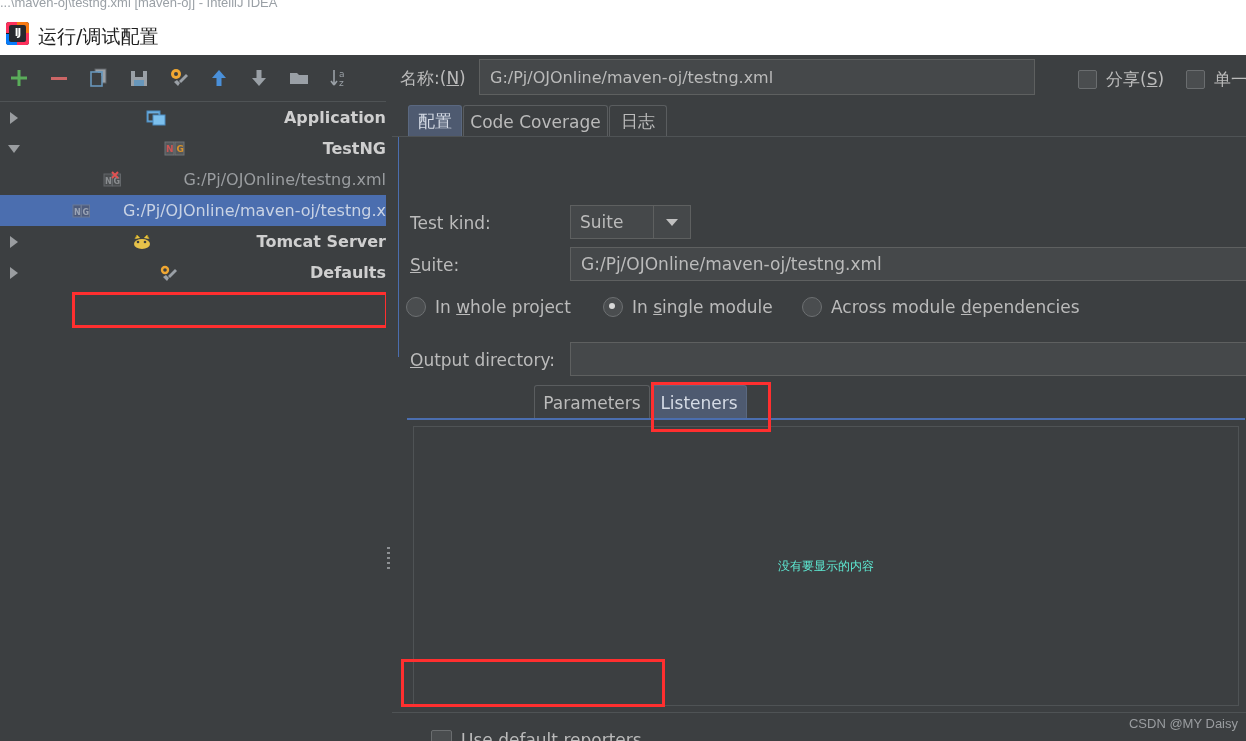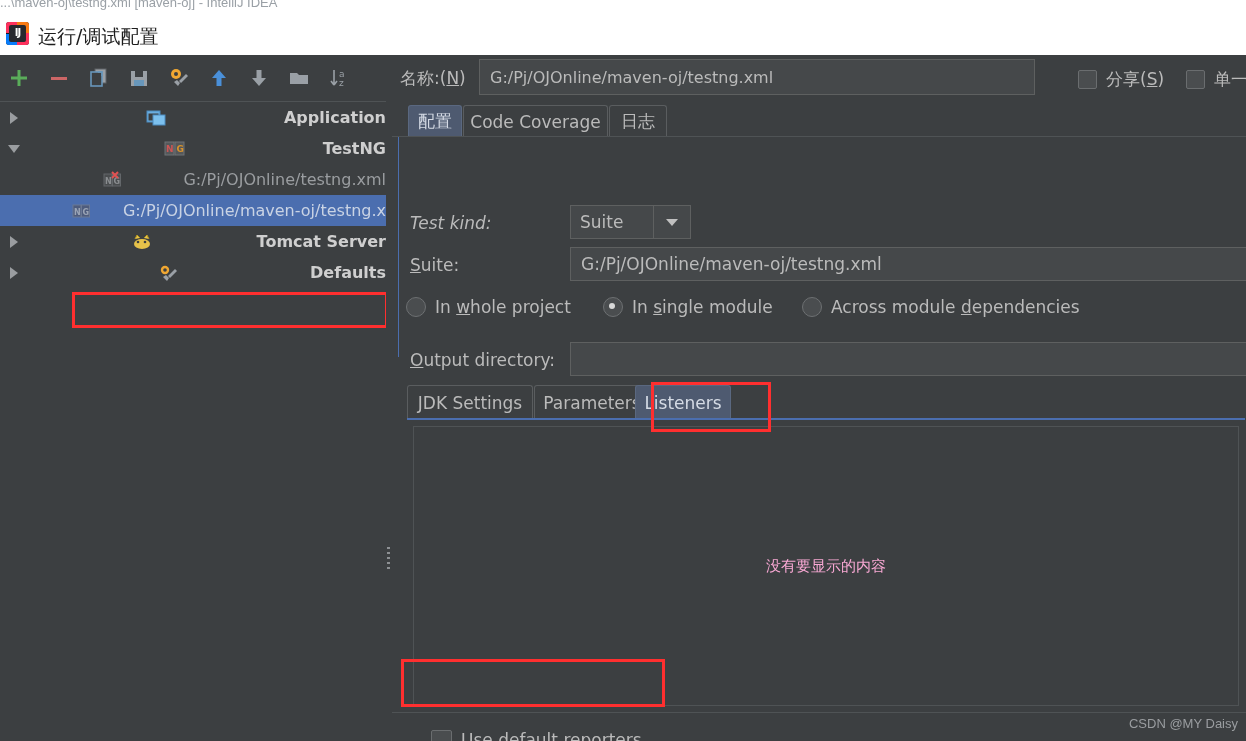--- a/index.html
+++ b/index.html
@@ -183,21 +183,21 @@
   .itab.active{background:#4e5a70;color:#d5dbe5;border-color:#5a6880;}
   .ipanel{
     position:absolute;left:0;top:33px;width:838px;height:323px;
     border-top:2px solid #4b6eaf;box-sizing:border-box;
   }
   .ilist{
     position:absolute;left:6px;top:6px;width:826px;height:280px;
     border:1px solid #4f5355;box-sizing:border-box;
     background:#3c3f41;display:flex;align-items:center;justify-content:center;
   }
-  .emptytxt{font-size:15px;color:#f9a8d4;}
+  .emptytxt{font-size:12px;color:#5eead4;}
   .usedef{
     position:absolute;left:6px;top:294px;width:826px;height:28px;
     display:flex;align-items:center;margin-top:12px;
   }
   .usedef .cbox{width:19px;height:19px;flex:0 0 19px;margin-left:18px;}
   .usedef .cblabel{font-size:17px;}
 
   
   .anno{position:absolute;border:3px solid #ff2f2f;box-sizing:border-box;pointer-events:none;}
 
@@ -427,21 +427,21 @@
           </div>
         <div class="tab" style="left:209px;width:58px;">
             <span>日志</span>
           </div>
       </div>
       <div class="tabline"></div>
 
       <div class="form">
         <div class="fleftbar"></div>
 
-        <div class="flabel" style="left:18px;top:76px;font-style:italic;">Test kind:</div>
+        <div class="flabel" style="left:18px;top:76px;">Test kind:</div>
         <div class="combo">
           <span class="txt">Suite</span>
           <span class="sep"></span>
           <span class="arr">
               <i></i>
             </span>
         </div>
 
         <div class="flabel" style="left:18px;top:118px;"><u>S</u><span>uite:</span></div>
         <div class="suiteinput">G:/Pj/OJOnline/maven-oj/testng.xml</div>
@@ -459,27 +459,24 @@
             <span class="rdot"></span>
             <span class="rlabel"><span>Across module </span><u>d</u><span>ependencies</span></span>
           </div>
         </div>
 
         <div class="flabel" style="left:18px;top:213px;"><u>O</u><span>utput directory:</span></div>
         <div class="outinput"></div>
 
         <div class="inner">
           <div class="itabs">
-            <div class="itab" style="left:0px;width:126px;">
-                <span>JDK Settings</span>
-              </div>
             <div class="itab" style="left:127px;width:116px;">
                 <span>Parameters</span>
               </div>
-            <div class="itab active" style="left:228px;width:96px;">
+            <div class="itab active" style="left:244px;width:96px;">
                 <span>Listeners</span>
               </div>
           </div>
           <div class="ipanel">
             <div class="ilist">
               <span class="emptytxt">没有要显示的内容</span>
             </div>
             <div class="usedef">
               <span class="cbox"></span>
               <span class="cblabel">Use default reporters</span>

